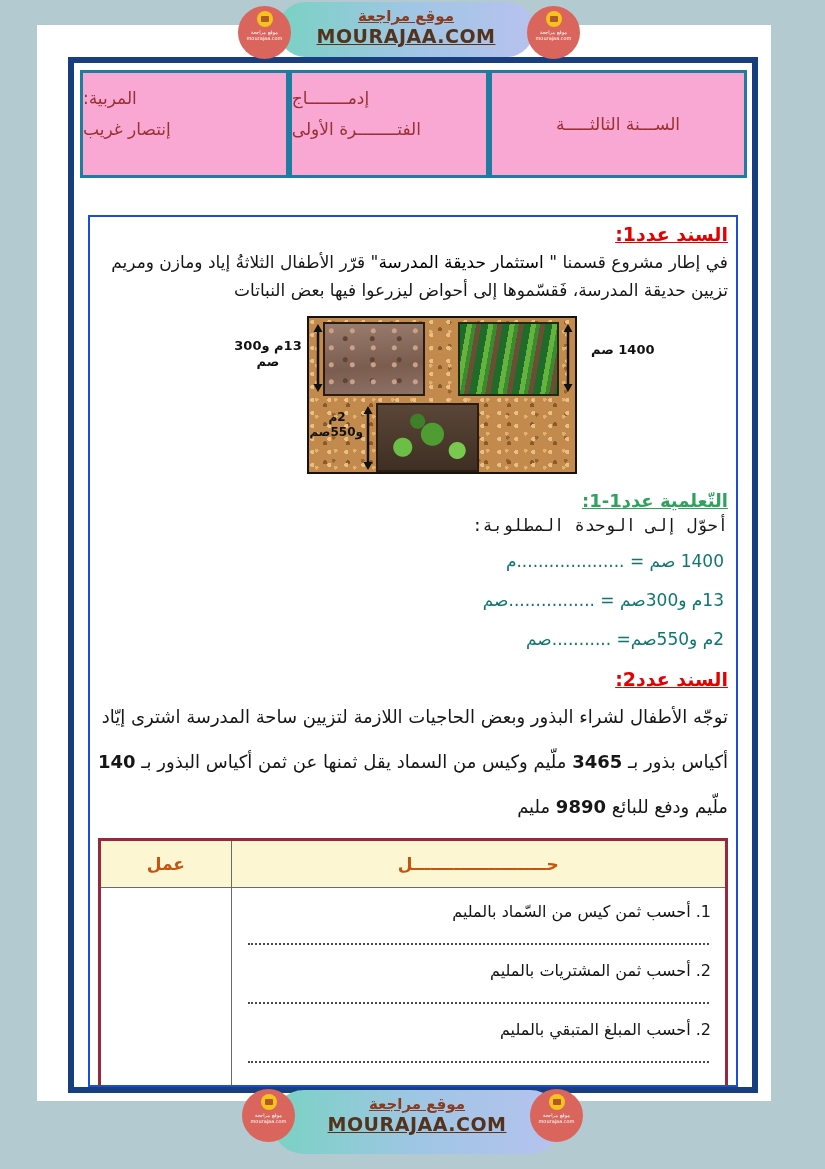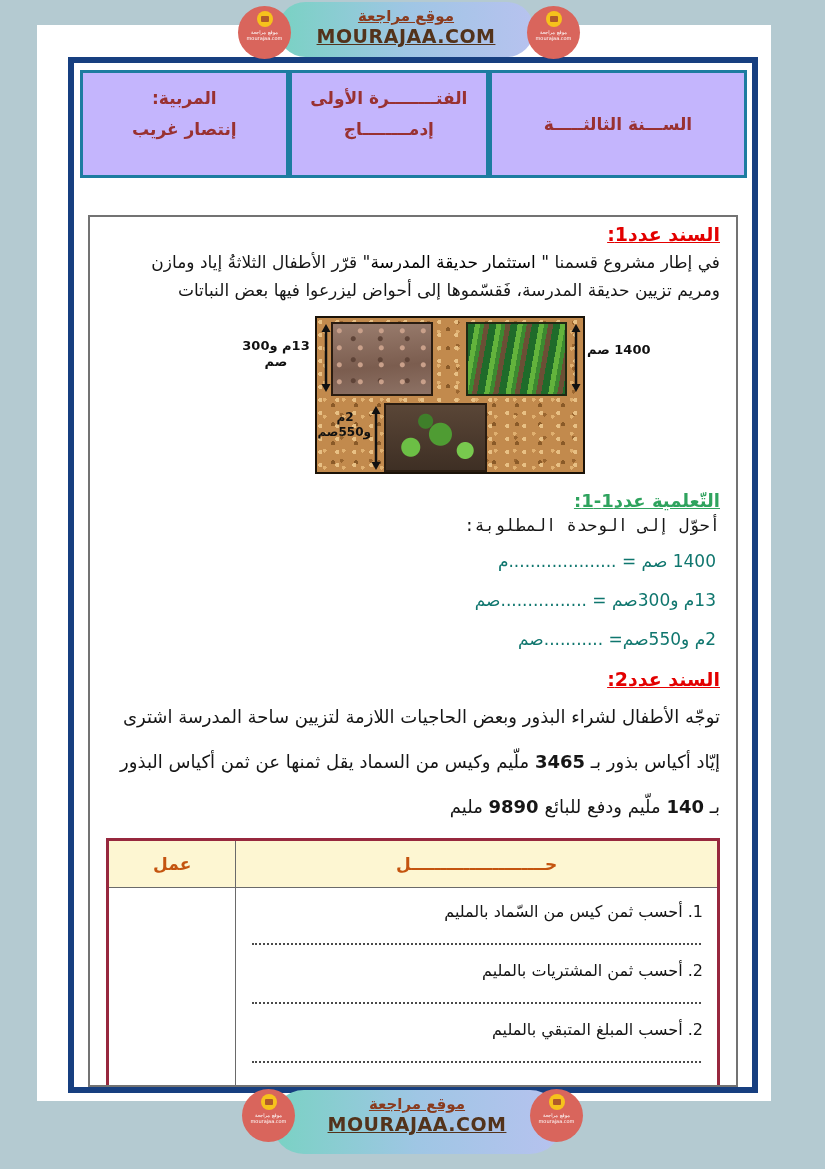--- a/index.html
+++ b/index.html
@@ -19,29 +19,29 @@
   .badge{position:absolute;width:53px;height:53px;border-radius:50%;background:#d9655c;
     text-align:center;color:#fff;z-index:4;}
   .badge .dot{width:16px;height:16px;background:#f6c21c;border-radius:50%;margin:5px auto 2px;position:relative;}
   .badge .dot::after{content:"";position:absolute;left:4px;top:5px;width:8px;height:6px;background:#b05a2a;border-radius:1px;}
   .badge .t1{font-size:5px;line-height:6px;direction:rtl;}
   .badge .t2{font-size:5px;line-height:6px;}
 
   
   .head-row{position:absolute;left:80px;top:70px;width:667px;height:108px;display:flex;
     flex-direction:row-reverse;justify-content:space-between;z-index:2;}
-  .head-cell{background:#c4b5fd;border:3px solid #1d7ca0;box-sizing:border-box;
-    color:#993131;font-weight:bold;font-size:17px;text-align:center;direction:rtl;line-height:1.8;}
+  .head-cell{background:#f9a8d4;border:3px solid #1d7ca0;box-sizing:border-box;
+    color:#993131;font-weight:normal;font-size:17px;text-align:left;direction:rtl;line-height:1.8;}
   .hc-grade{width:272px;display:flex;align-items:center;justify-content:center;}
   .hc-subject{width:211px;padding-top:10px;}
   .hc-teacher{width:220px;padding-top:10px;}
 
   
   .content{position:absolute;left:88px;top:215px;width:650px;height:872px;background:#fff;
-    border:2px solid #737373;box-sizing:border-box;padding:4px 16px 0;direction:rtl;overflow:hidden;}
+    border:2px solid #1d4ed8;box-sizing:border-box;padding:4px 8px 0;direction:rtl;overflow:hidden;}
   .h-red{color:#e30000;font-size:19px;font-weight:bold;text-decoration:underline;margin:2px 0 4px;}
   .h-green{color:#2fa35e;font-size:18px;font-weight:bold;text-decoration:underline;margin:12px 0 2px;}
   .para{font-size:17px;color:#161616;line-height:1.62;text-align:right;margin:2px 0;}
   .hl-purple{color:#000000;}
   .b-num{font-weight:bold;}
   .para-spaced{font-size:18px;color:#161616;line-height:45px;text-align:right;margin:0;}
 
   
   .fig-wrap{position:relative;height:164px;margin:10px 0 2px;direction:ltr;}
   .fig-rect{position:absolute;left:209px;top:2px;width:270px;height:158px;box-sizing:border-box;
@@ -61,21 +61,21 @@
     background:repeating-linear-gradient(100deg,#1f6b2a 0 7px,#63b33c 7px 12px,#3c8a30 12px 16px,#6b4f35 16px 21px);}
   .photo-plants{left:67px;top:85px;width:103px;height:69px;border:2px solid #2a1c10;
     background:radial-gradient(circle at 25% 65%,#6cbf45 0 9px,transparent 10px),
       radial-gradient(circle at 55% 45%,#4f9c33 0 11px,transparent 12px),
       radial-gradient(circle at 80% 70%,#78c94e 0 8px,transparent 9px),
       radial-gradient(circle at 40% 25%,#3f7f2a 0 7px,transparent 8px),
       linear-gradient(180deg,#5a4637,#3e2f24);}
   .fig-arrow{position:absolute;}
   .fig-label{position:absolute;font-size:13px;font-weight:bold;color:#111;direction:rtl;
     text-align:center;line-height:1.25;}
-  .lbl-right{left:481px;top:28px;white-space:nowrap;}
+  .lbl-right{left:493px;top:28px;white-space:nowrap;}
   .lbl-left{left:134px;top:24px;width:72px;}
   .lbl-bottom{left:2px;top:92px;width:52px;font-size:12px;}
 
   
   .conv{font-size:17px;color:#0f766e;margin:0 4px 19px;direction:rtl;text-align:right;}
   .conv-first{margin-top:10px;}
 
   
   .work-table{width:100%;border-collapse:collapse;direction:rtl;margin-top:9px;
     border:3px solid #97283e;}
@@ -110,22 +110,22 @@
     <div class="t2">mourajaa.com</div>
   </div>
 
   <div class="navy-frame"></div>
 
   <div class="head-row">
     <div class="head-cell hc-grade">
       <span>الســـنة الثالثـــــة</span>
     </div>
     <div class="head-cell hc-subject">
+      <div>إدمــــــــاج</div>
       <div>الفتــــــــرة الأولى</div>
-      <div>إدمــــــــاج</div>
     </div>
     <div class="head-cell hc-teacher">
       <div>المربية:</div>
       <div>إنتصار غريب</div>
     </div>
   </div>
 
   <div class="content">
 
     <div class="h-red">السند عدد1:</div>

